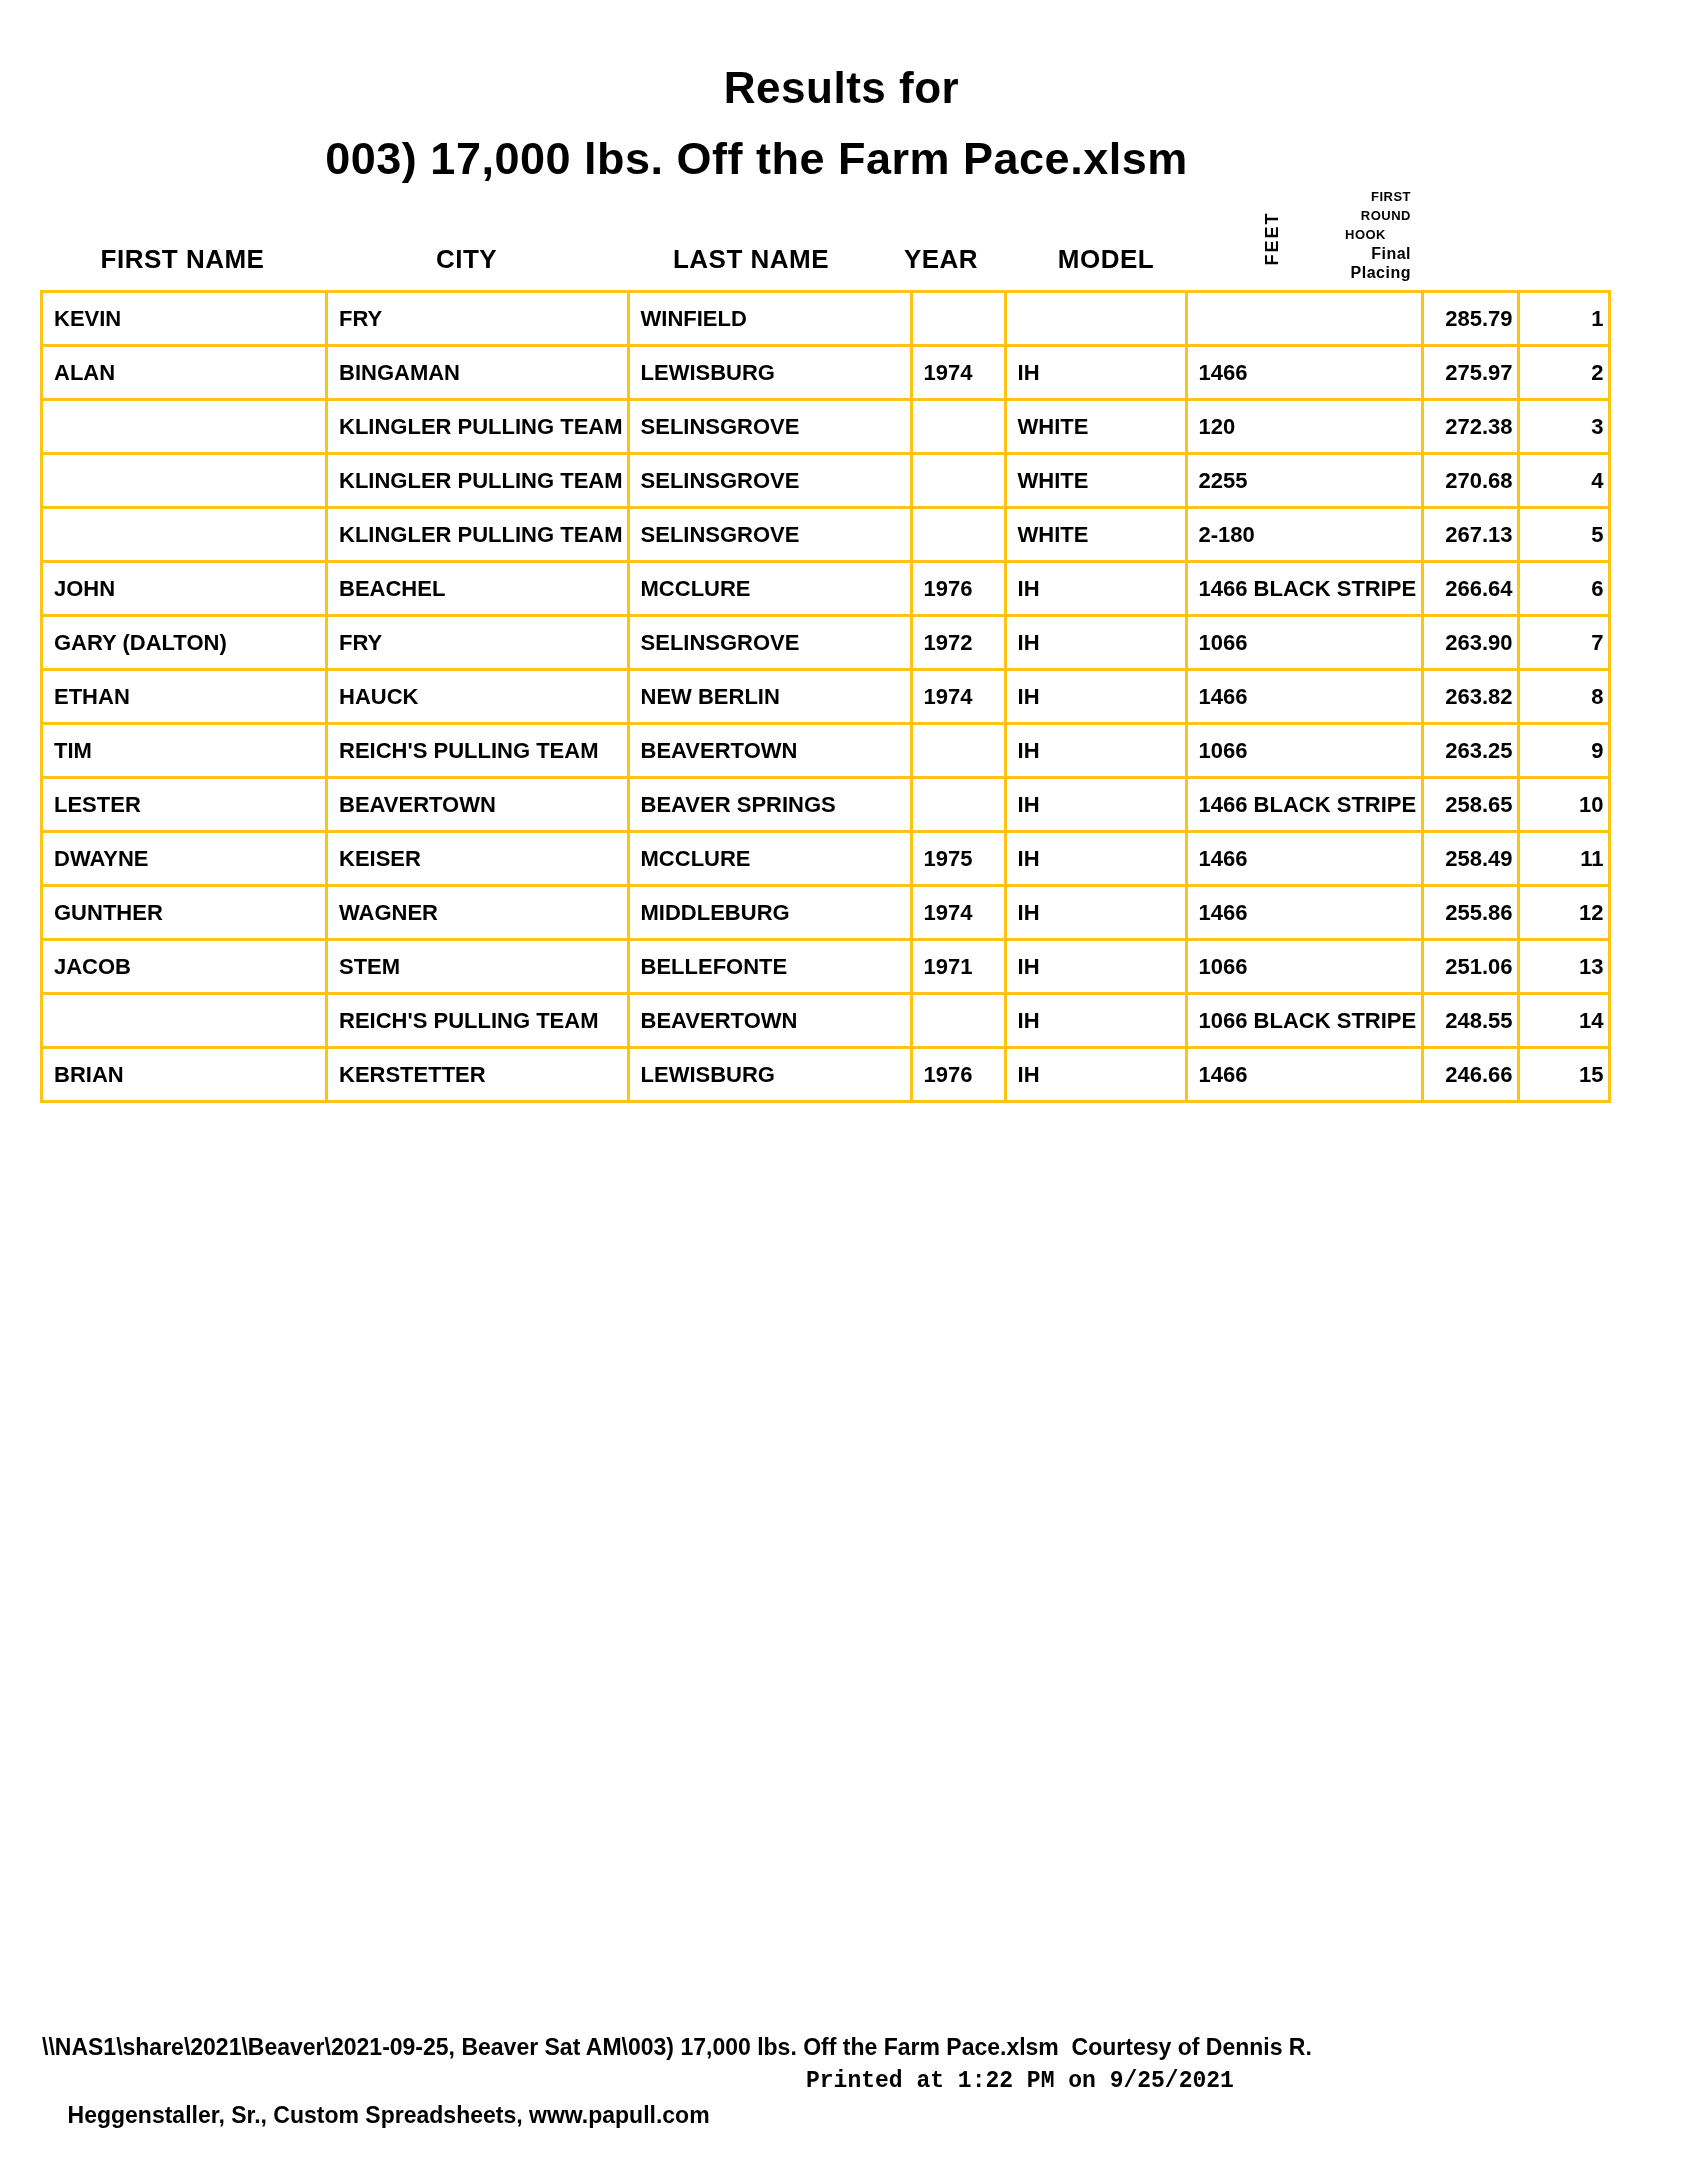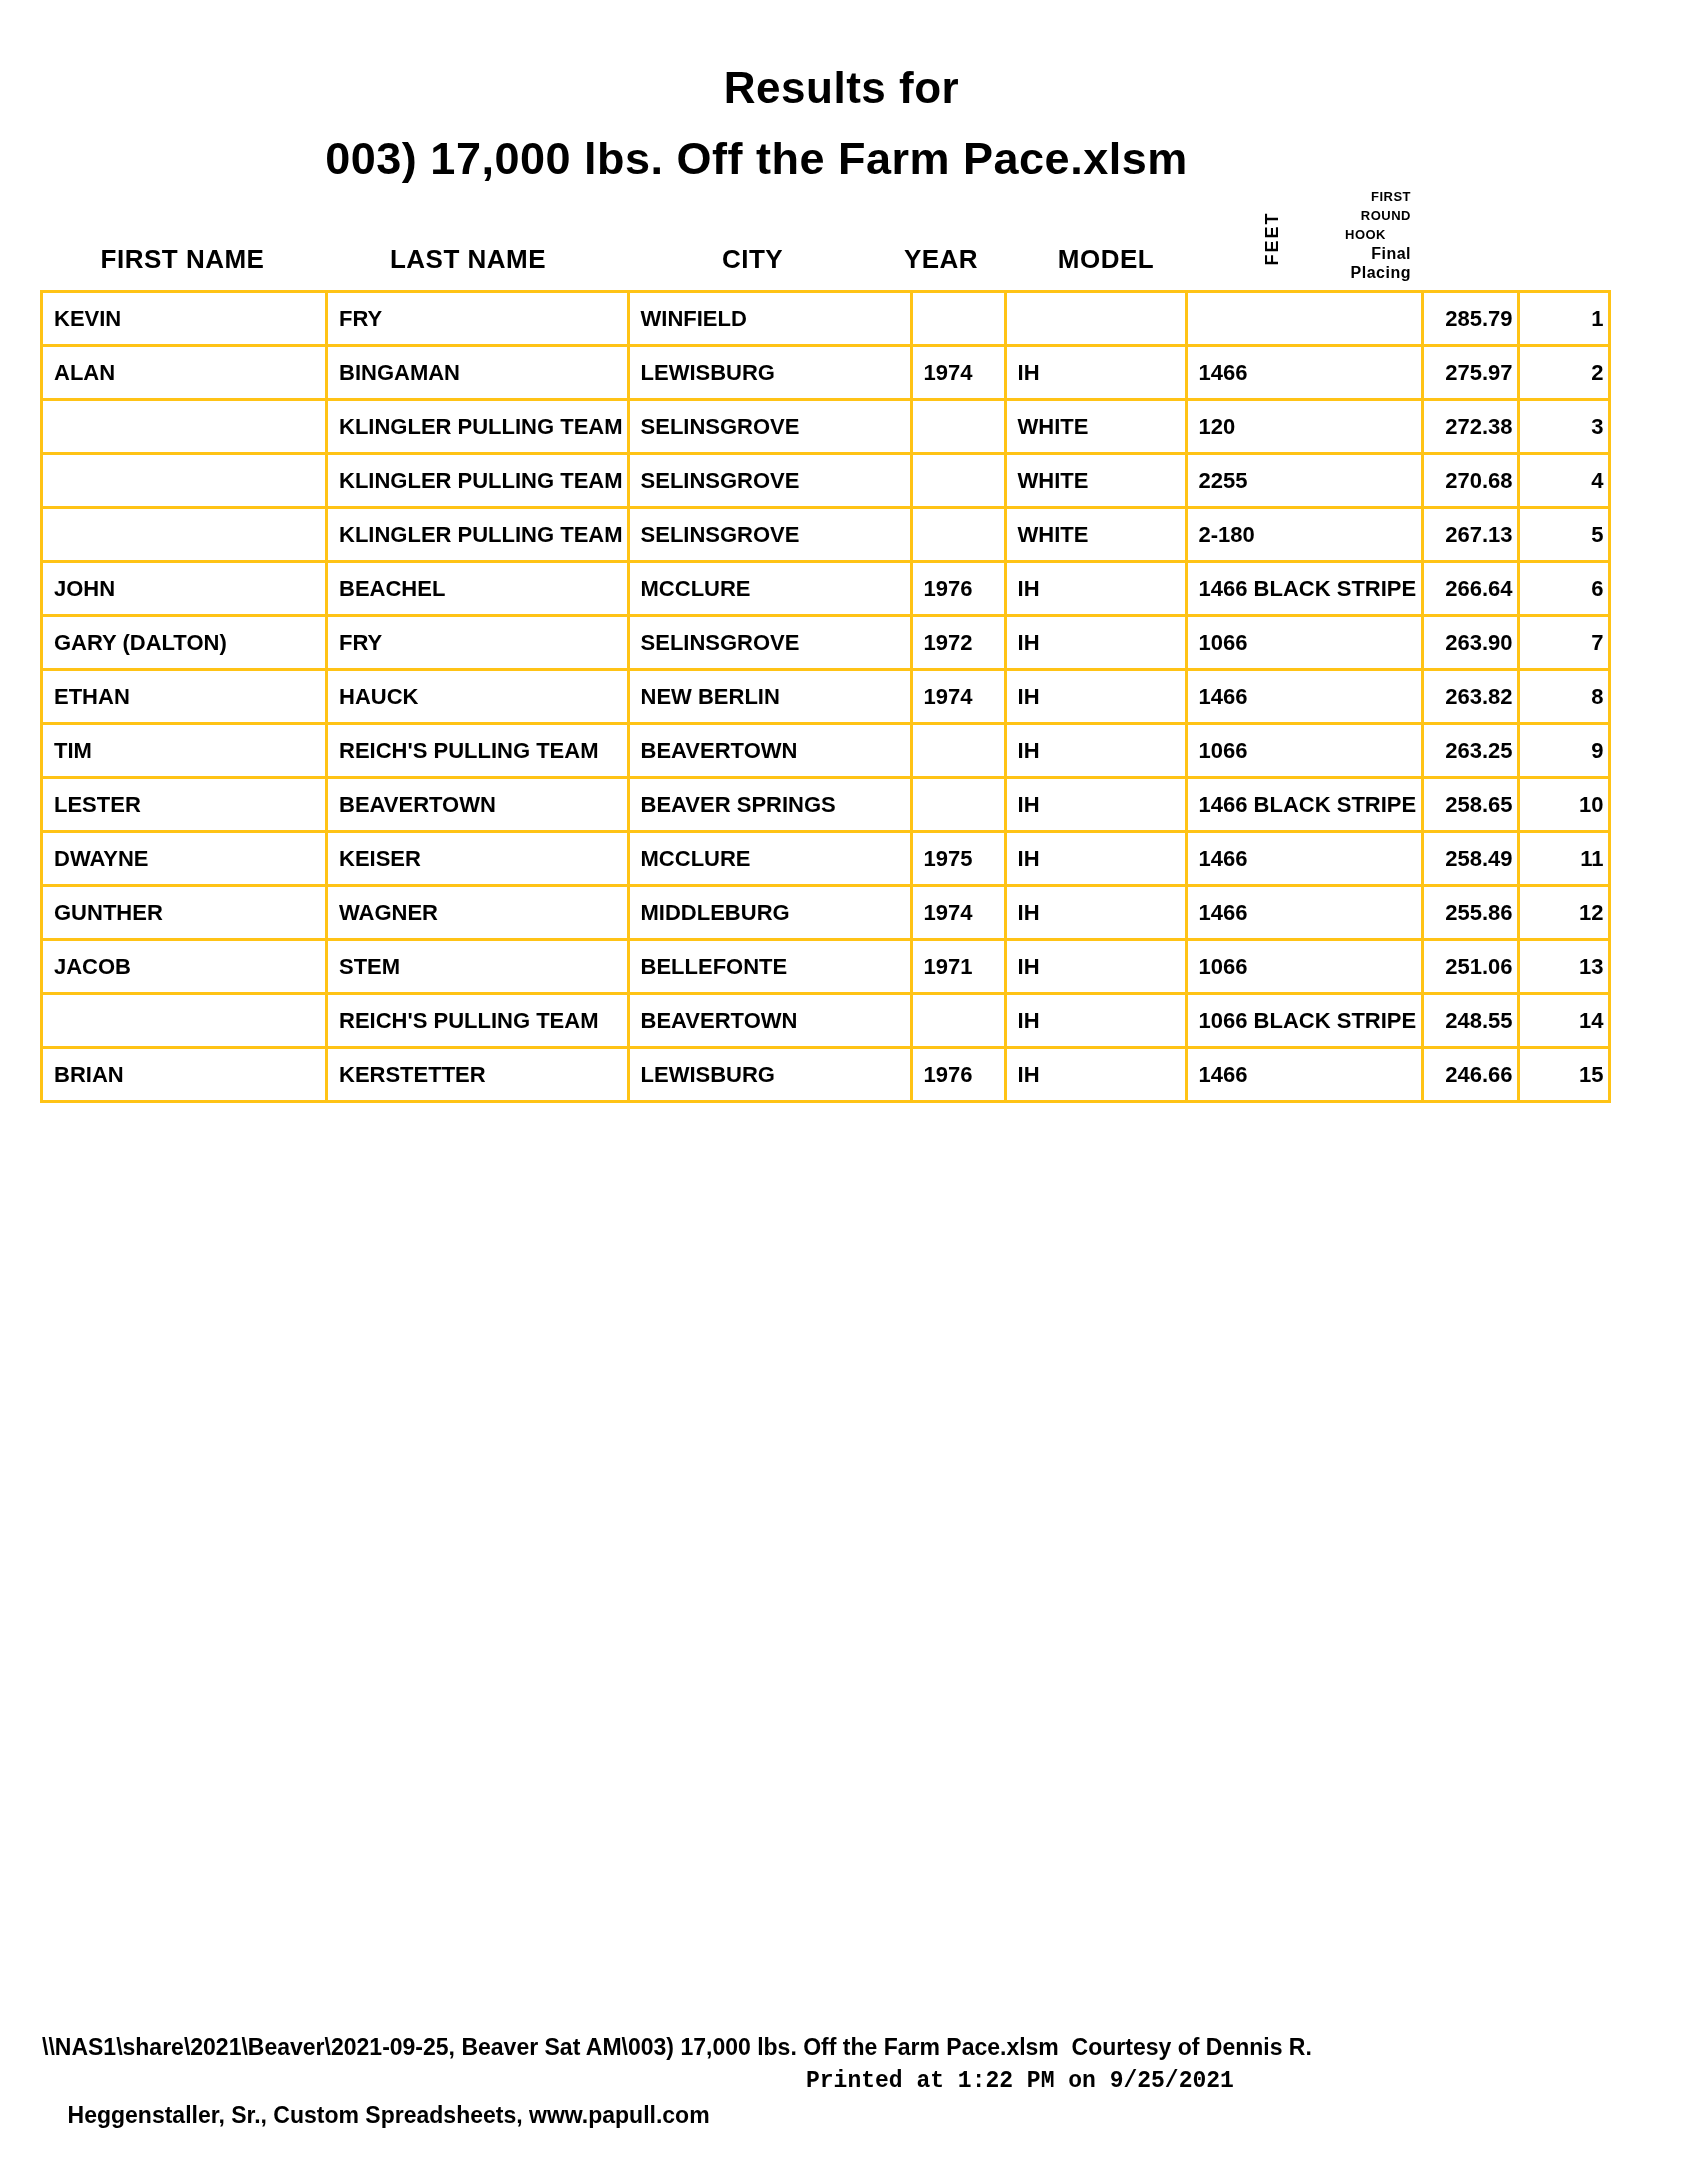--- a/index.html
+++ b/index.html
@@ -74,22 +74,22 @@
   .footer-line2 .printed { position:absolute; left:764px; top:0; white-space:pre;font-family:Liberation Mono, monospace; }
 </style>
 </head>
 <body>
 
 <div class="title-line1">Results for</div>
 <div class="title-line2">003) 17,000 lbs. Off the Farm Pace.xlsm</div>
 
 <div class="header-row">
   <div class="hcell hc0">FIRST NAME</div>
+  <div class="hcell hc2">CITY</div>
   <div class="hcell hc1">LAST NAME</div>
-  <div class="hcell hc2">CITY</div>
   <div class="hcell hc3">YEAR</div>
   <div class="hcell hc5">MODEL</div>
   <div class="hcell hc6 feet">
     <span>FEET</span>
   </div>
   <div class="hcell hc7 hook">
     <div class="hook-l1">FIRST ROUND</div>
     <div class="hook-l2">HOOK</div>
     <div class="hook-l3">Final Placing</div>
   </div>

